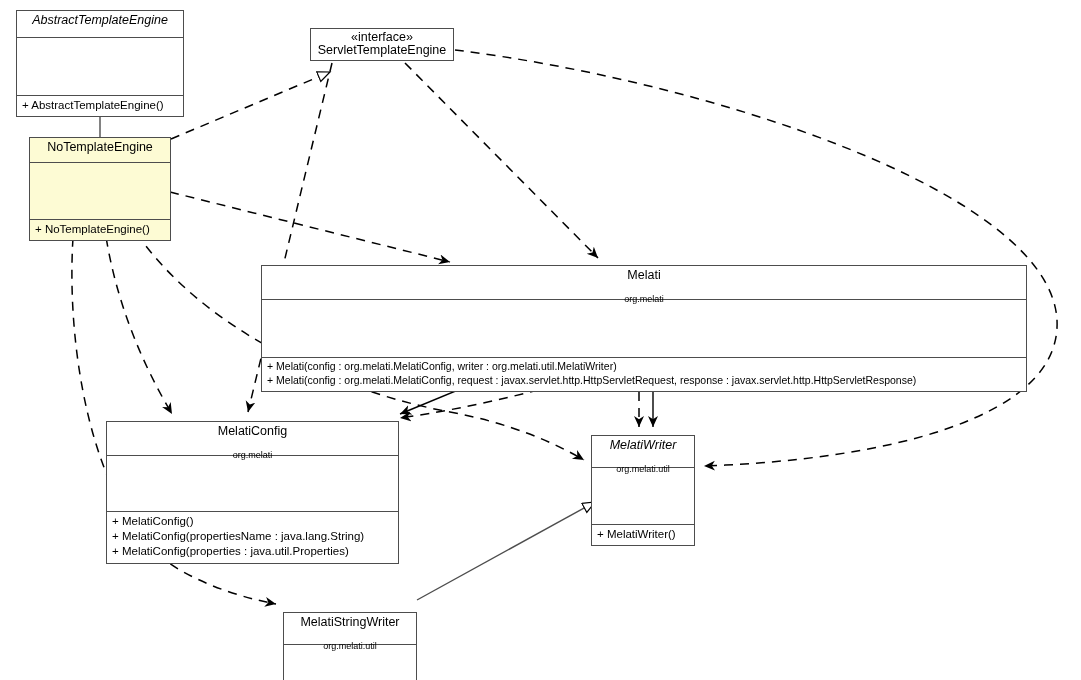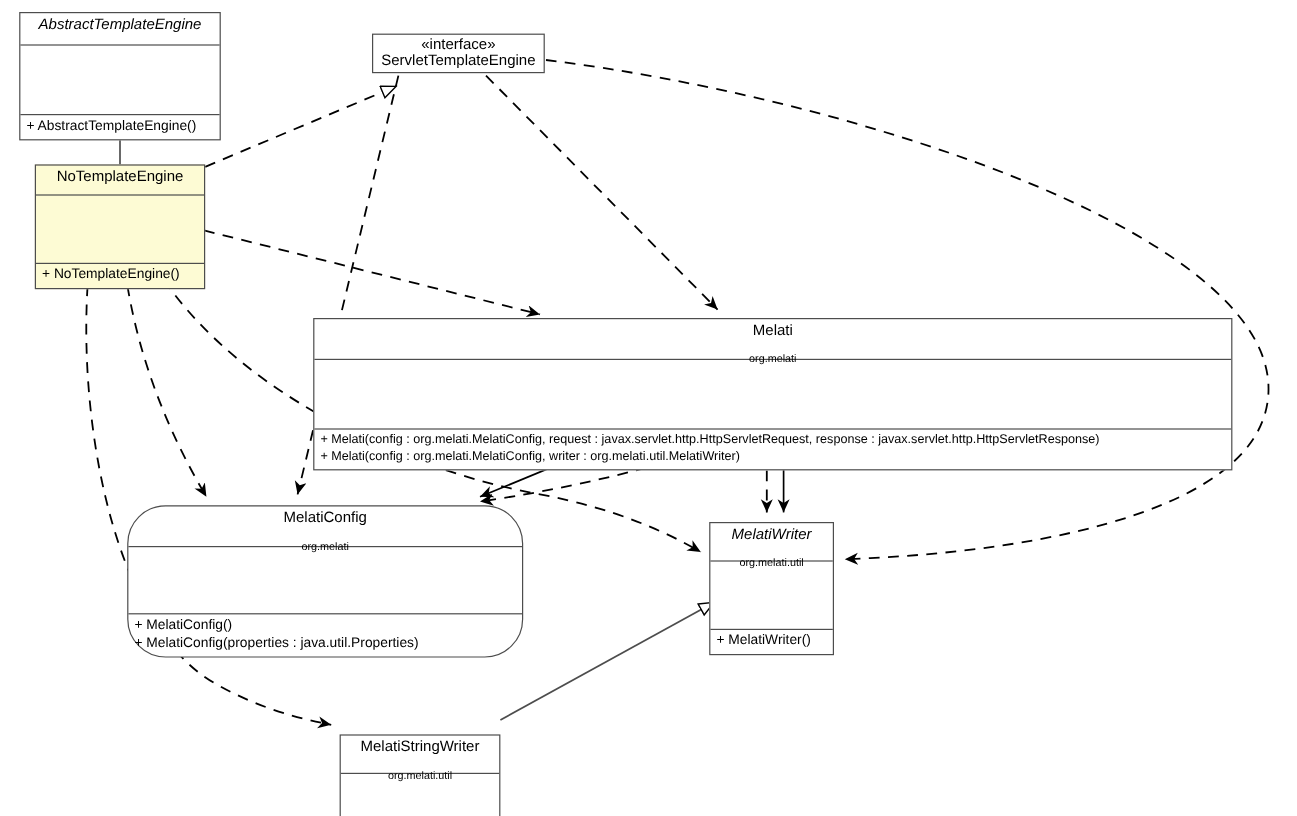--- a/index.html
+++ b/index.html
@@ -117,33 +117,34 @@
     </div>
   </div>
 
   <div class="uml-class" style="left:261px;top:265px;width:766px;">
     <div class="cls-head" style="height:33px;">
       <div class="cls-name">Melati</div>
       <div class="cls-pkg">org.melati</div>
     </div>
     <div class="cls-attrs" style="height:22px;"></div>
     <div class="cls-ops">
+      <div class="op small">+ Melati(config : org.melati.MelatiConfig, writer : org.melati.util.MelatiWriter)</div>
       <div class="op small">+ Melati(config : org.melati.MelatiConfig, request : javax.servlet.http.HttpServletRequest, response : javax.servlet.http.HttpServletResponse)</div>
-      <div class="op small">+ Melati(config : org.melati.MelatiConfig, writer : org.melati.util.MelatiWriter)</div>
     </div>
   </div>
 
-  <div class="uml-class" style="left:106px;top:421px;width:330px;border-radius:32px;">
+  <div class="uml-class" style="left:106px;top:421px;width:293px;">
     <div class="cls-head" style="height:33px;">
       <div class="cls-name">MelatiConfig</div>
       <div class="cls-pkg">org.melati</div>
     </div>
     <div class="cls-attrs" style="height:20px;"></div>
     <div class="cls-ops">
       <div class="op">+ MelatiConfig()</div>
+      <div class="op">+ MelatiConfig(propertiesName : java.lang.String)</div>
       <div class="op">+ MelatiConfig(properties : java.util.Properties)</div>
     </div>
   </div>
 
   <div class="uml-class" style="left:591px;top:435px;width:104px;">
     <div class="cls-head" style="height:31px;">
       <div class="cls-name italic">MelatiWriter</div>
       <div class="cls-pkg">org.melati.util</div>
     </div>
     <div class="cls-attrs" style="height:21px;"></div>

